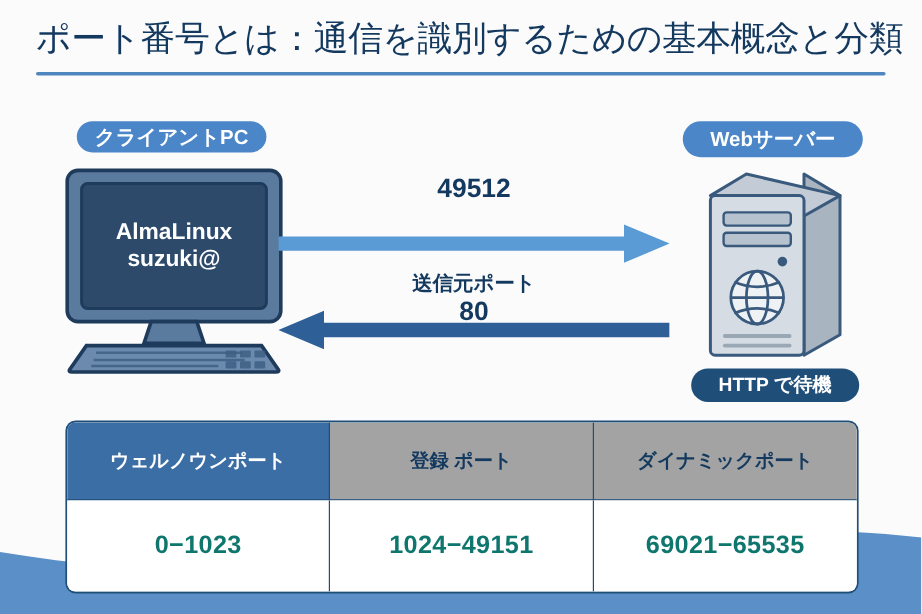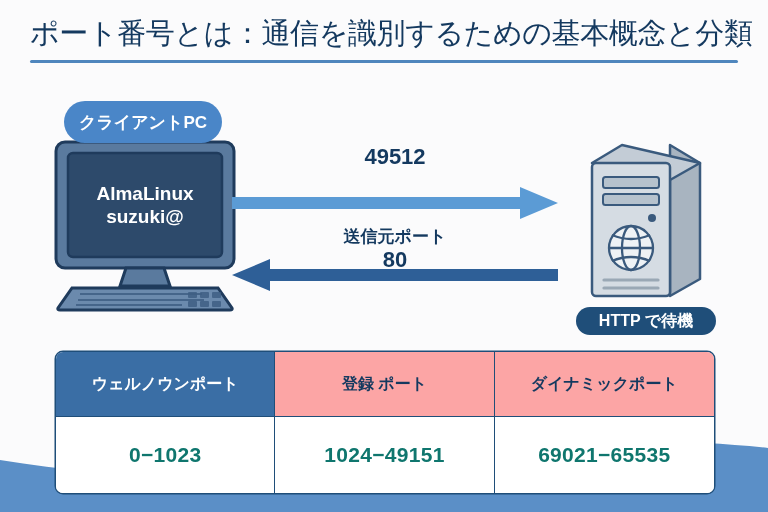--- a/index.html
+++ b/index.html
@@ -66,21 +66,21 @@
     color: #ffffff;
     font-weight: bold;
     border-radius: 999px;
     white-space: nowrap;
     z-index: 4;
   }
   #pill-client {
     left: 64px;
     top: 101px;
     width: 158px;
-    height: 42px;
+    height: 26px;
     background: #4a86c8;
     font-size: 17px;
   }
   #pill-server {
     left: 569px;
     top: 101px;
     width: 150px;
     height: 30px;
     background: #4a86c8;
     font-size: 17px;
@@ -203,21 +203,21 @@
   #port-table thead th {
     height: 32px;
     font-size: 16px;
     border-bottom: 1.5px solid #1f4e79;
   }
   #port-table thead th.hdr-primary {
     background: #3a6ea5;
     color: #ffffff;
   }
   #port-table thead th.hdr-muted {
-    background: #fca5a5;
+    background: #a3a3a3;
     color: #14395f;
   }
   #port-table tbody td {
     height: 44px;
     font-size: 21px;
     color: #0f766e;
     background: #ffffff;
     letter-spacing: 0.3px;
   }
 </style>
@@ -259,20 +259,21 @@
       <rect x="148" y="152" width="9" height="6" rx="1"></rect>
       <rect x="160" y="152" width="9" height="6" rx="1"></rect>
     </g>
   </svg>
 
   <div id="screen-text">
     <span>AlmaLinux</span>
     <span>suzuki@</span>
   </div>
 
+  <div class="pill" id="pill-server">Webサーバー</div>
 
   <svg id="server-tower" viewBox="0 0 122 163" aria-hidden="true">
 
     <path d="M86,6 L116,24 L116,140 L86,157 Z" fill="#a8b4c0" stroke="#3a5a7d" stroke-width="2.5" stroke-linejoin="round"></path>
 
     <path d="M8,24 L38,6 L116,24 L86,41 Z" fill="#c3ccd6" stroke="#3a5a7d" stroke-width="2.5" stroke-linejoin="round"></path>
 
     <rect x="8" y="24" width="78" height="133" rx="4" ry="4" fill="#d5dce3" stroke="#3a5a7d" stroke-width="2.5"></rect>
 
     <rect x="19" y="38" width="56" height="11" rx="2.5" fill="#b6c2cd" stroke="#3a5a7d" stroke-width="2"></rect>

